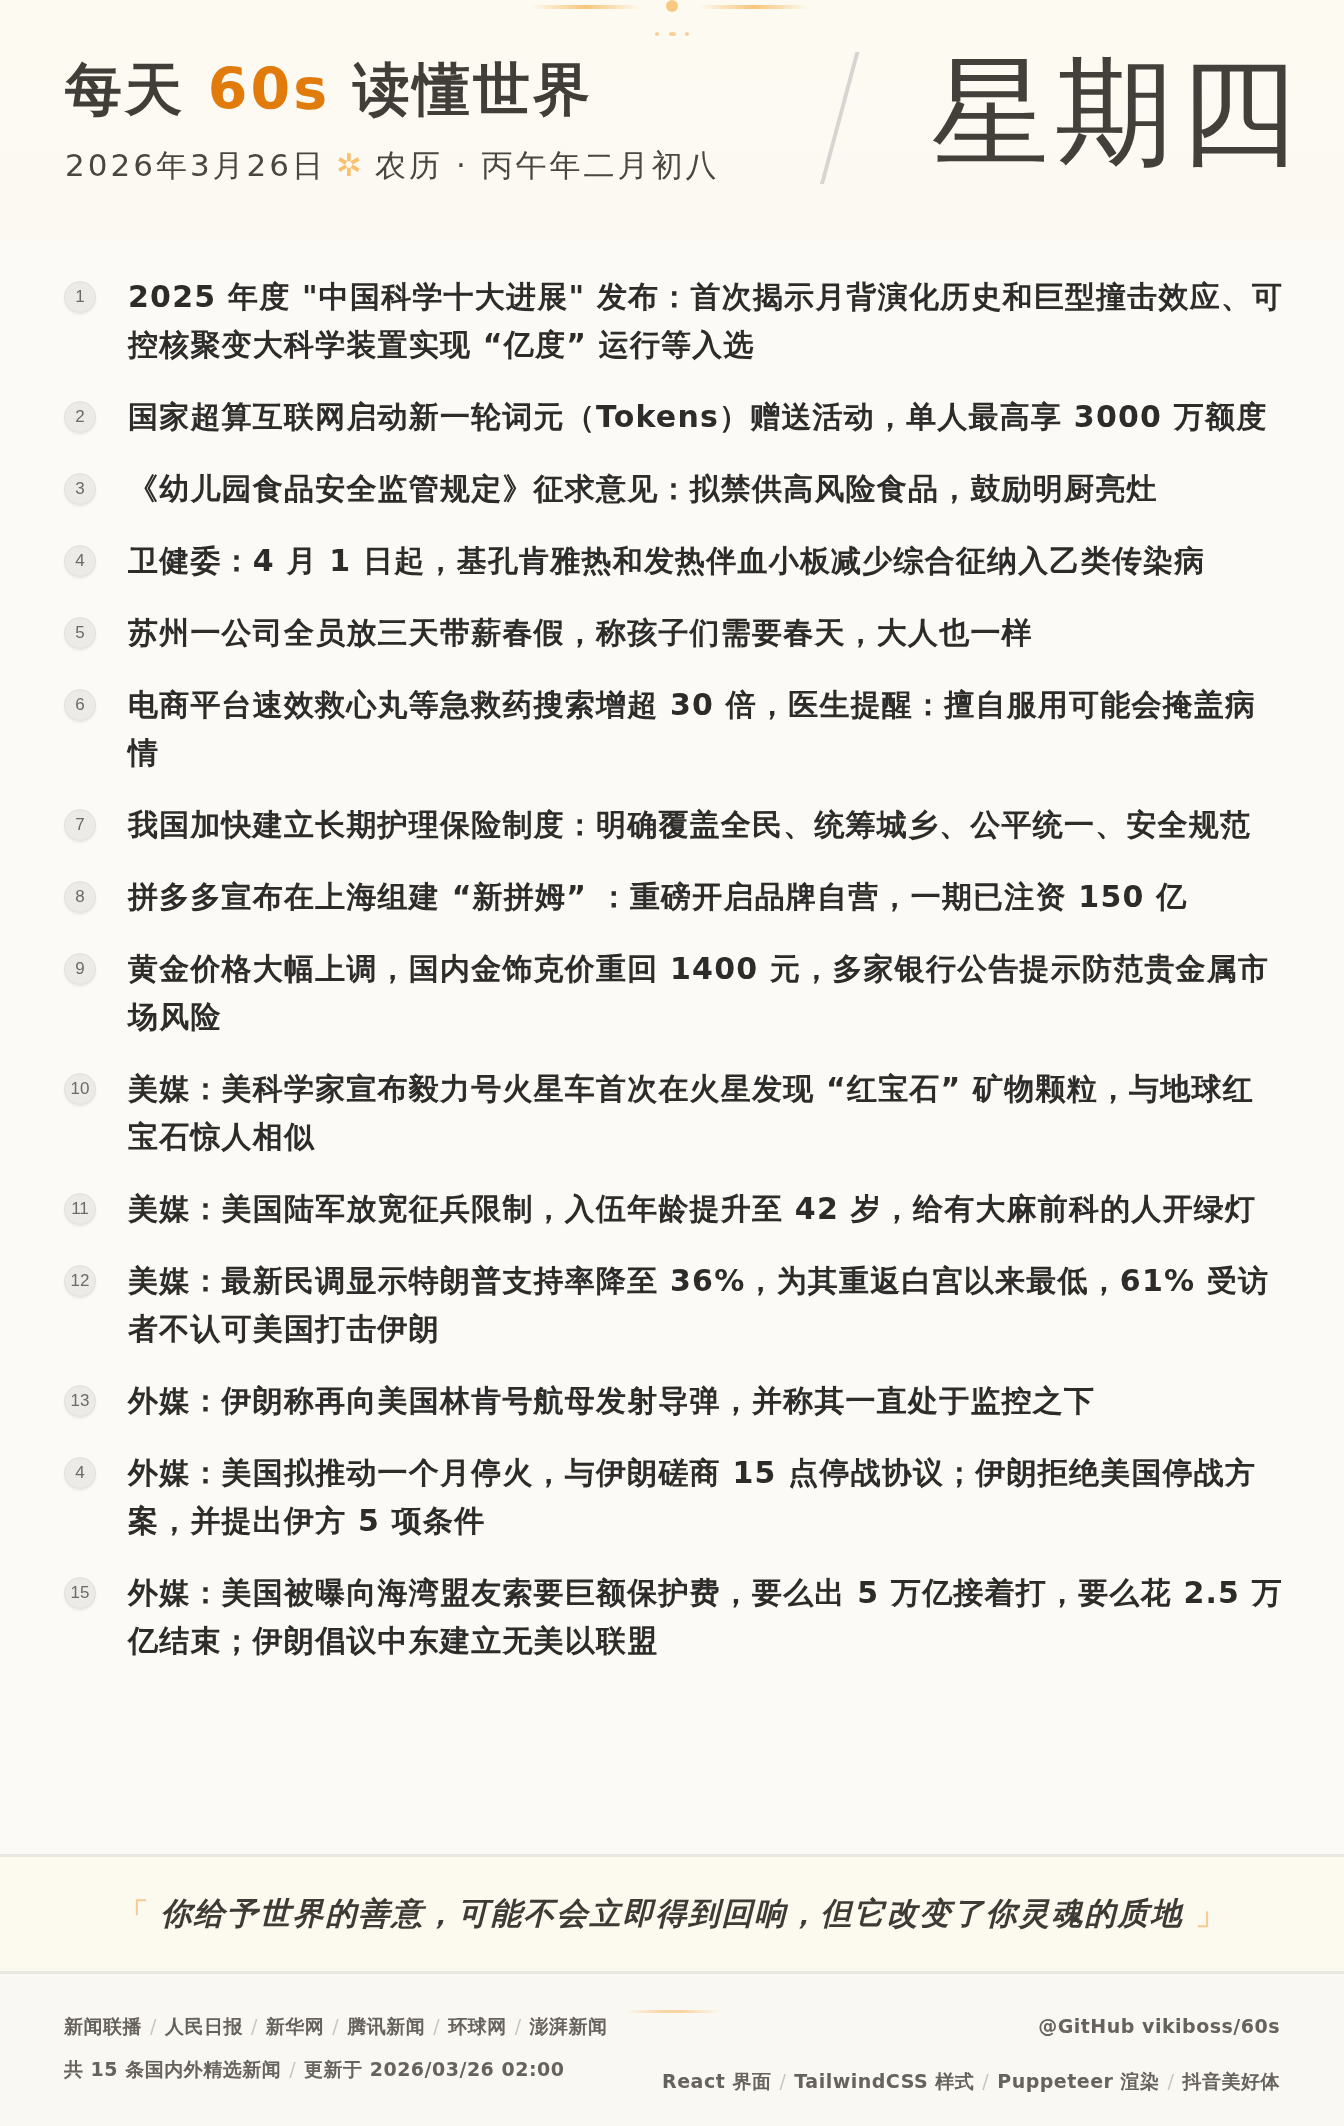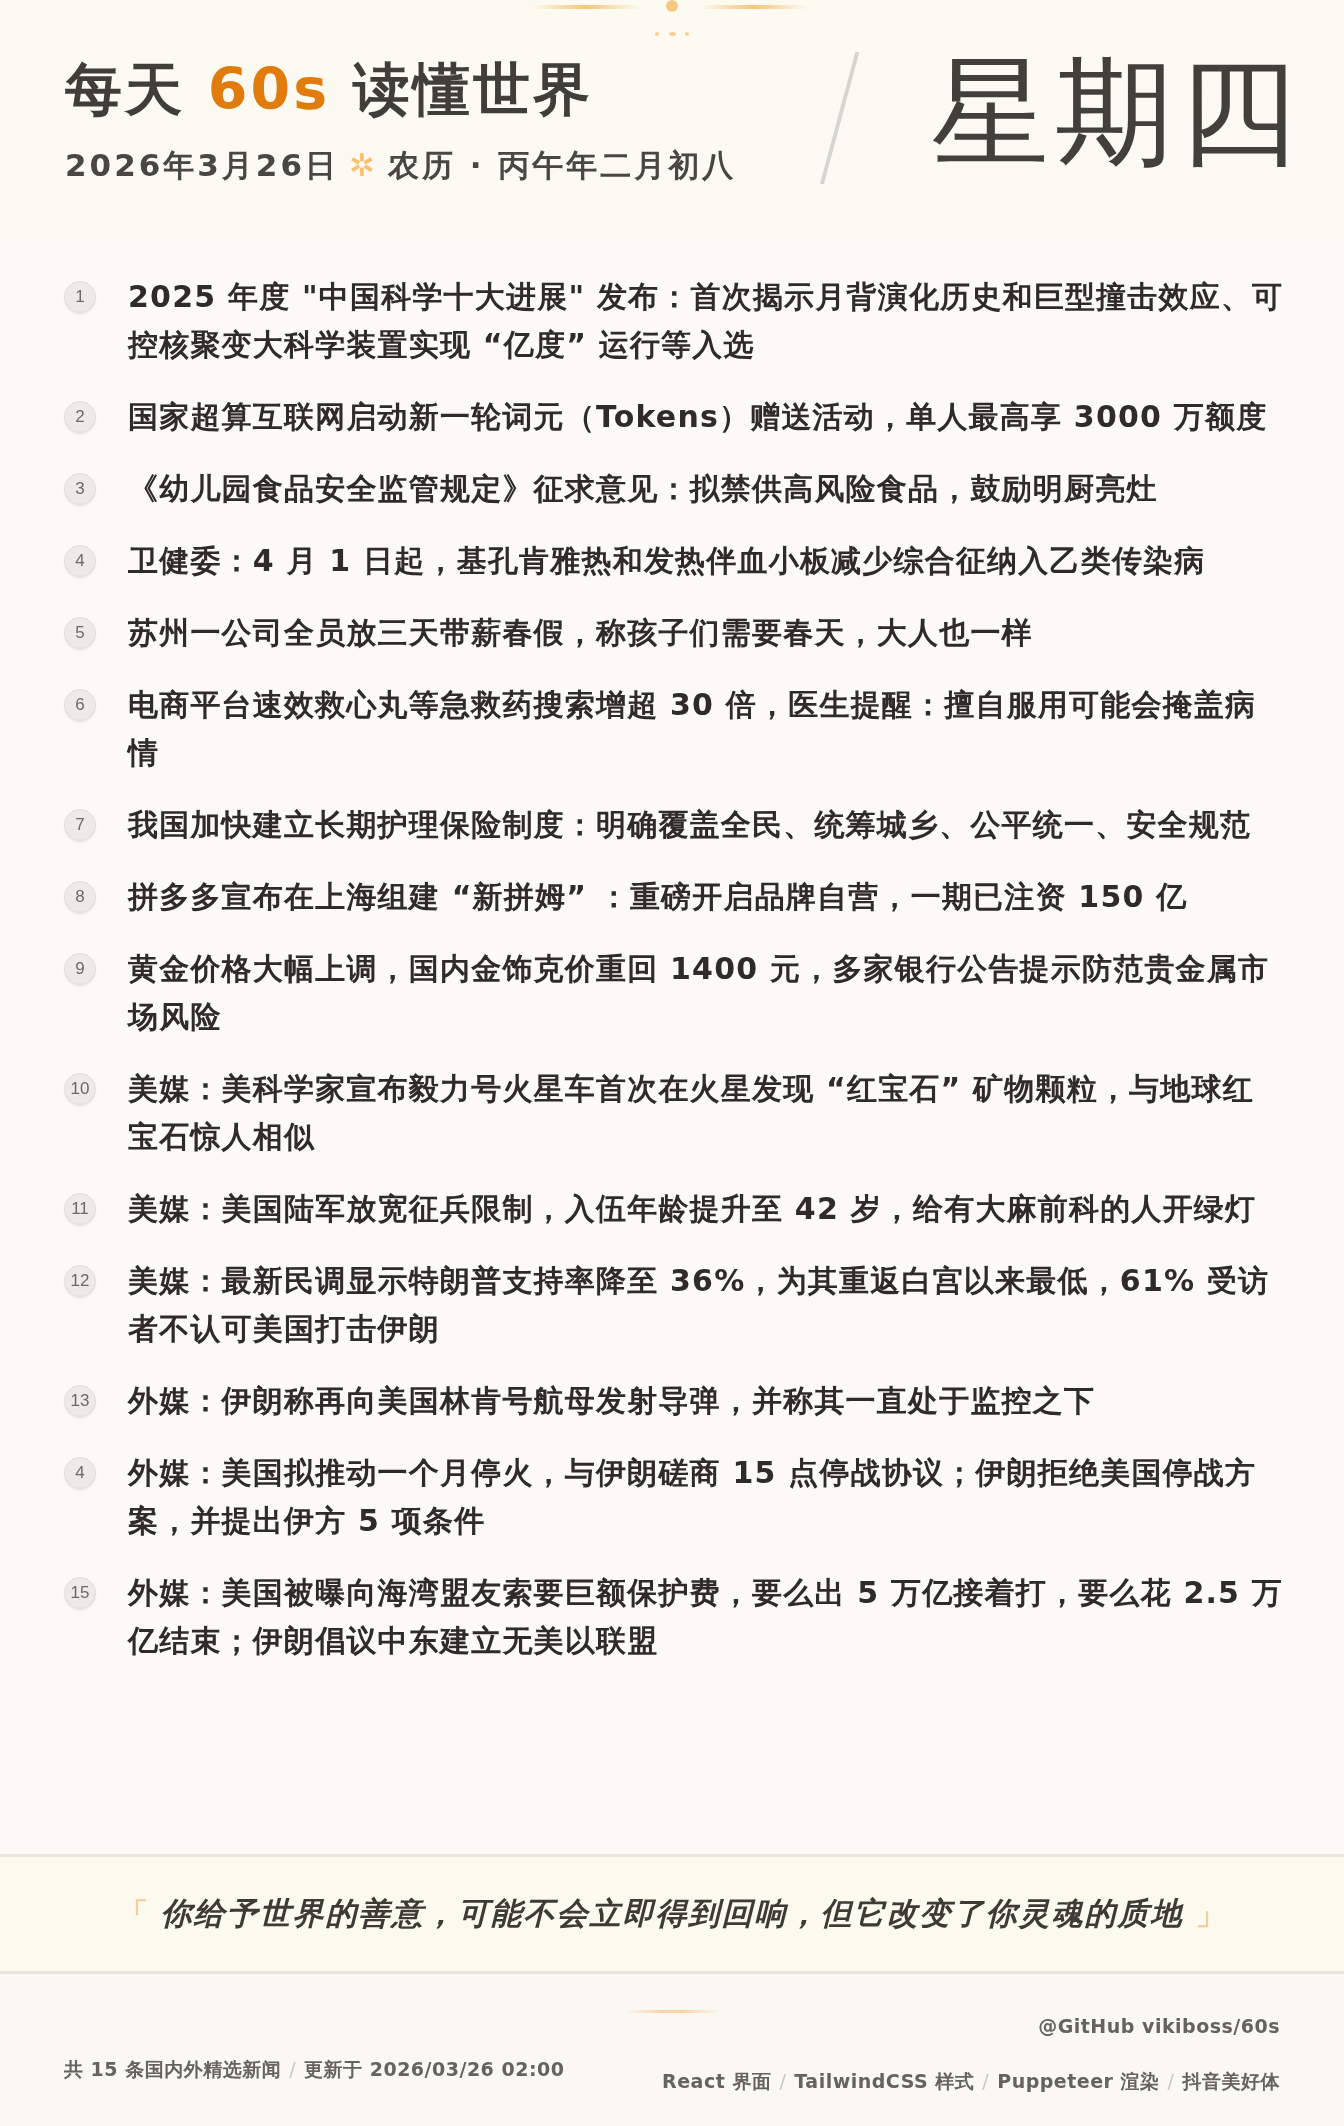--- a/index.html
+++ b/index.html
@@ -38,21 +38,21 @@
   .deco-dots span.mid { width: 7px; }
 
   .title {
     position: absolute; left: 65px; top: 54px;
     font-size: 57px; font-weight: bold; color: #413d38; letter-spacing: 3px;
     white-space: nowrap; line-height: 70px;
   }
   .title .accent { color: #e07b0c; }
   .date-line {
     position: absolute; left: 65px; top: 143px;
-    font-size: 31px; font-weight: bold; color: #4a4642; letter-spacing: 3px;
+    font-size: 31px; font-weight: normal; color: #4a4642; letter-spacing: 3px;
     white-space: nowrap; line-height: 44px;
   }
   .date-line .star { color: #f9c06e; margin: 0 10px; }
   .slash {
     position: absolute; left: 820px; top: 52px; width: 4px; height: 132px;
     background: #d7d5d1; transform: skewX(-15deg); transform-origin: bottom left;
   }
   .weekday {
     position: absolute; left: 888px; top: 42px;
     font-size: 118px; font-weight: normal; color: #433f3a; letter-spacing: 6px;
@@ -210,20 +210,23 @@
 
 <section class="quote">
   <span class="bracket">「</span>
   <span class="qtext">你给予世界的善意，可能不会立即得到回响，但它改变了你灵魂的质地</span>
   <span class="bracket">」</span>
 </section>
 
 <footer class="footer">
   <div class="footer-deco"></div>
 
+  <div class="frow sources">
+    <span>新闻联播</span><span class="sep">/</span><span>人民日报</span><span class="sep">/</span><span>新华网</span><span class="sep">/</span><span>腾讯新闻</span><span class="sep">/</span><span>环球网</span><span class="sep">/</span><span>澎湃新闻</span>
+  </div>
 
   <div class="frow stats">
     <span>共 15 条国内外精选新闻</span><span class="sep">/</span><span>更新于 2026/03/26 02:00</span>
   </div>
 
   <div class="frow github">@GitHub vikiboss/60s</div>
 
   <div class="frow tech">
     <span>React 界面</span><span class="sep">/</span><span>TailwindCSS 样式</span><span class="sep">/</span><span>Puppeteer 渲染</span><span class="sep">/</span><span>抖音美好体</span>
   </div>

